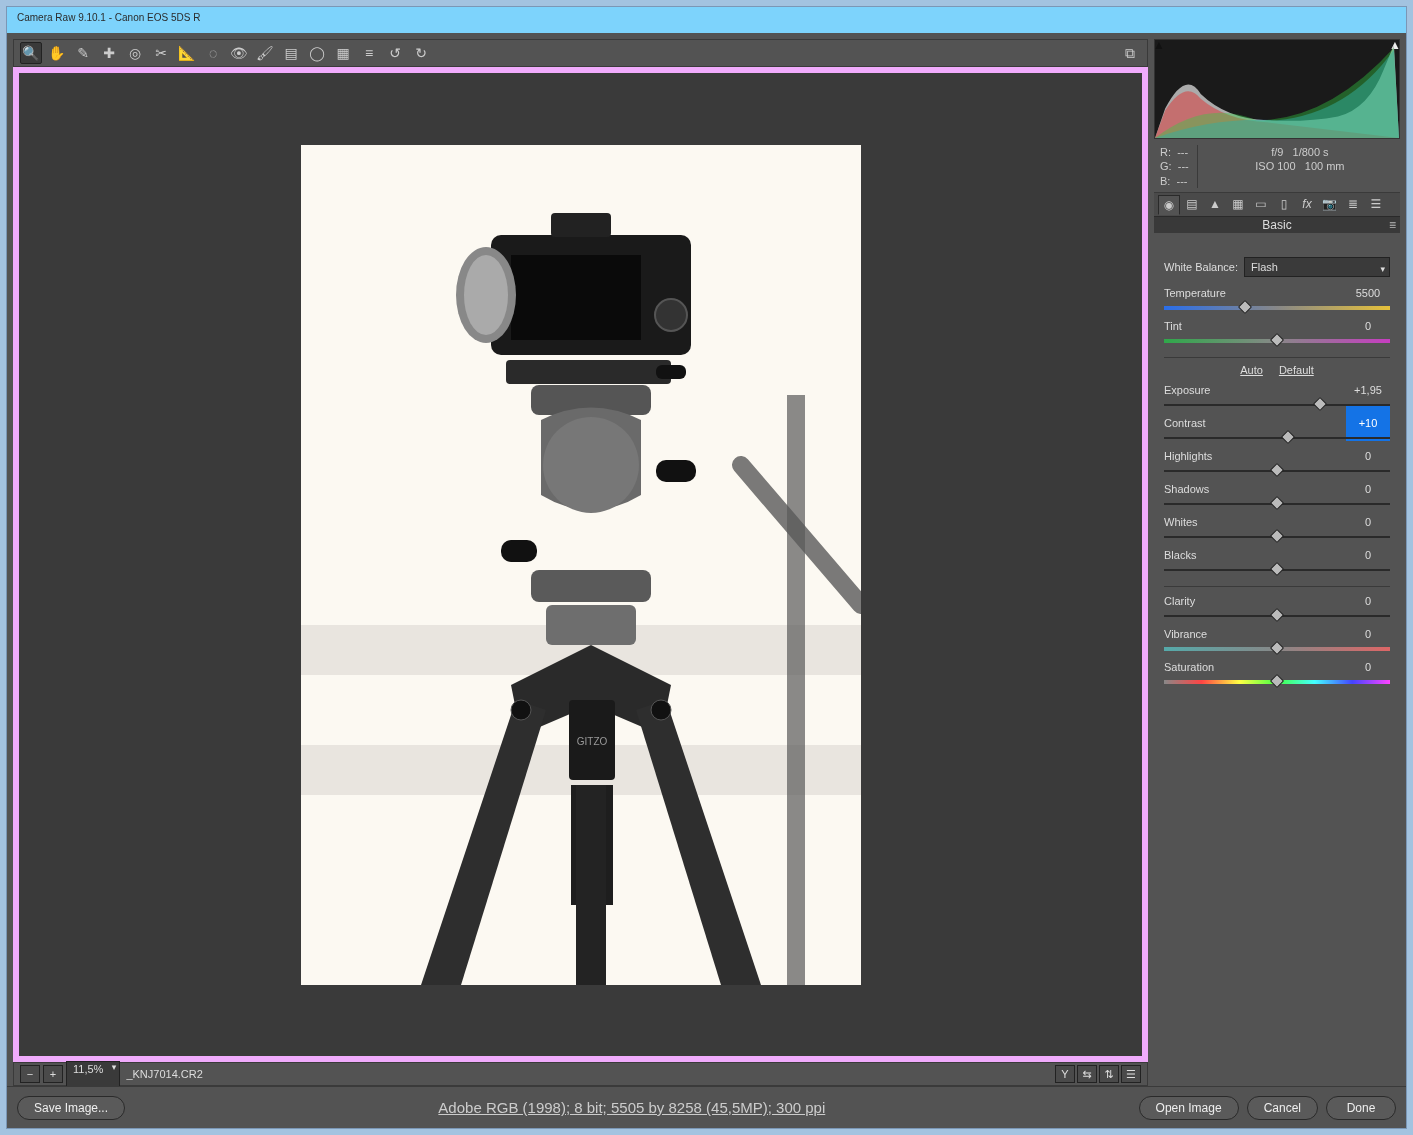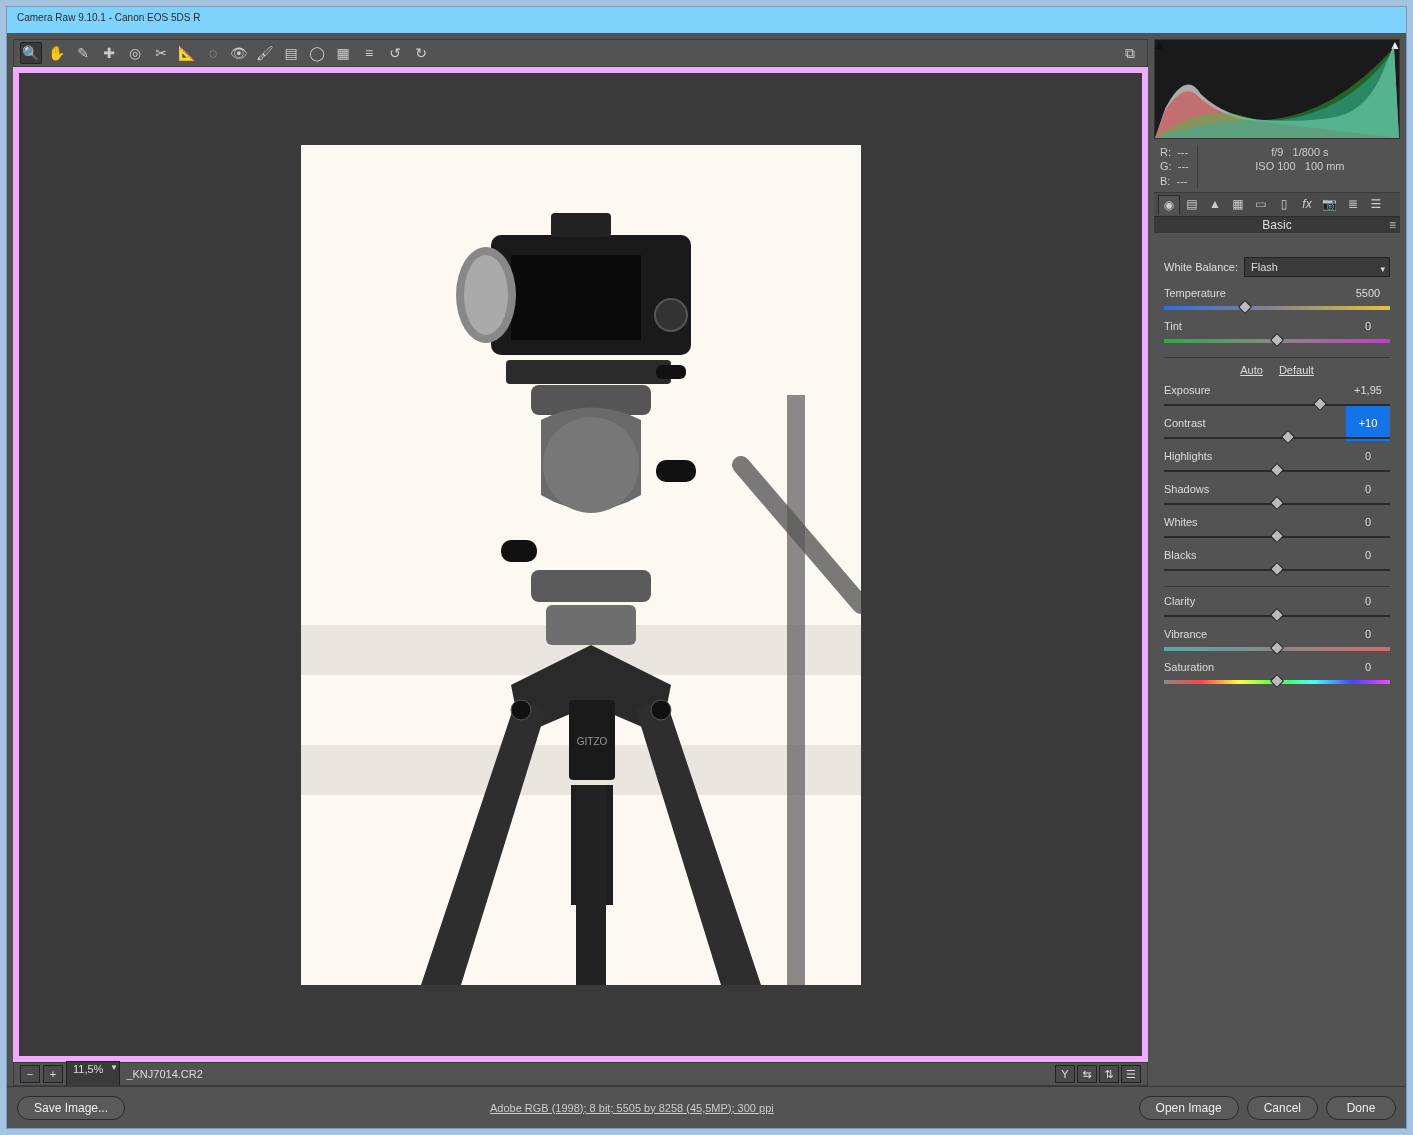--- a/index.html
+++ b/index.html
@@ -49,21 +49,21 @@
 .temp-grad { background:linear-gradient(to right,#2a6eea,#888,#e6c13a);}
 .tint-grad { background:linear-gradient(to right,#2fa84a,#888,#c63dc1);}
 .vib-grad { background:linear-gradient(to right,#5aa,#888,#d66);}
 .sat-grad { background:linear-gradient(to right,#888,#f44,#ff4,#4f4,#4ff,#44f,#f4f);}
 .thumb { position:absolute; top:0; width:10px; height:10px; background:#bbb; border:1px solid #222; transform:translateX(-5px) rotate(45deg); border-radius:1px;}
 .divider { height:1px; background:#3a3a3a; margin:10px 0 6px;}
 .auto-default { display:flex; gap:16px; justify-content:center; margin-bottom:6px;}
 .link-txt { color:#ddd; text-decoration:underline; cursor:pointer;}
 .bottom-bar { height:42px; background:#535353; display:flex; align-items:center; padding:0 10px; gap:10px; border-top:1px solid #3a3a3a;}
 .btn { background:#5a5a5a; border:1px solid #2a2a2a; border-radius:12px; color:#eee; padding:4px 16px; font-size:12px; cursor:pointer; min-width:70px; text-align:center;}
-.bottom-center{flex:1; text-align:center; color:#ccc; font-size:11px; text-decoration:underline;}
+.bottom-center{flex:1; text-align:center; color:#ccc; font-size:15px; text-decoration:underline;}
 .bottom-right{display:flex; gap:8px;}
 
 .tripod-scene{position:absolute; inset:0;}
 </style>
 </head>
 <body>
 
 <div class="window">
   <div class="title-bar">
     <span>Camera Raw 9.10.1  -  Canon EOS 5DS R</span>

